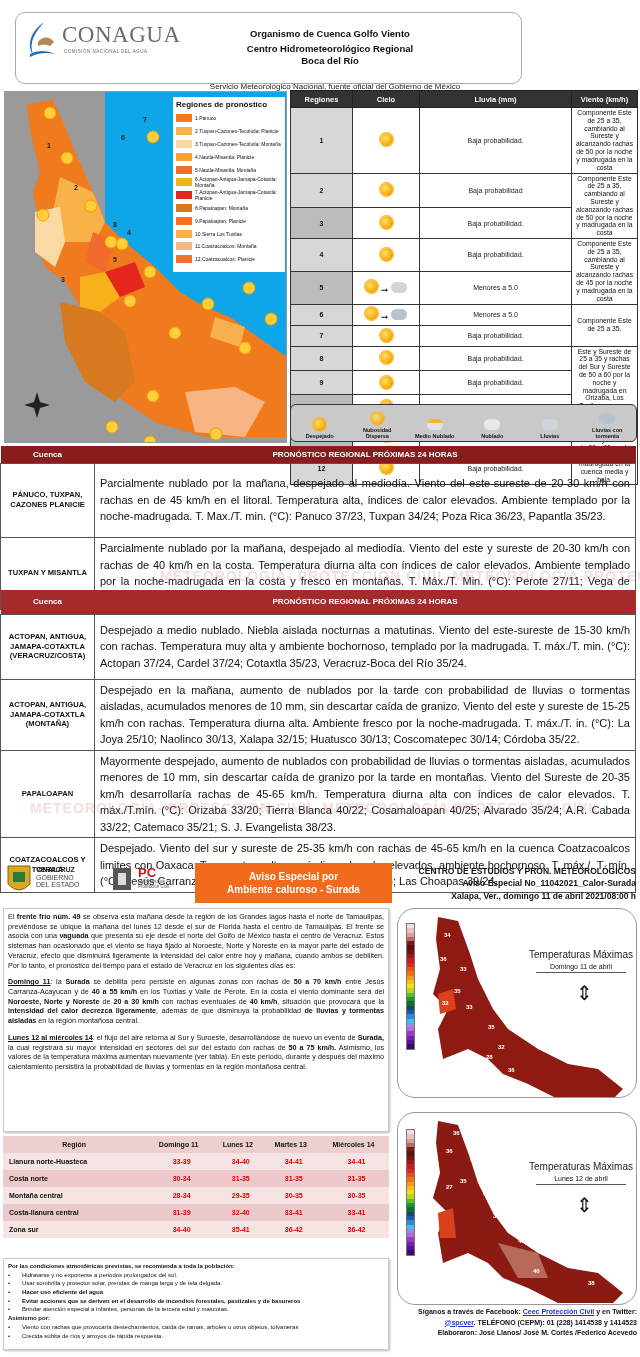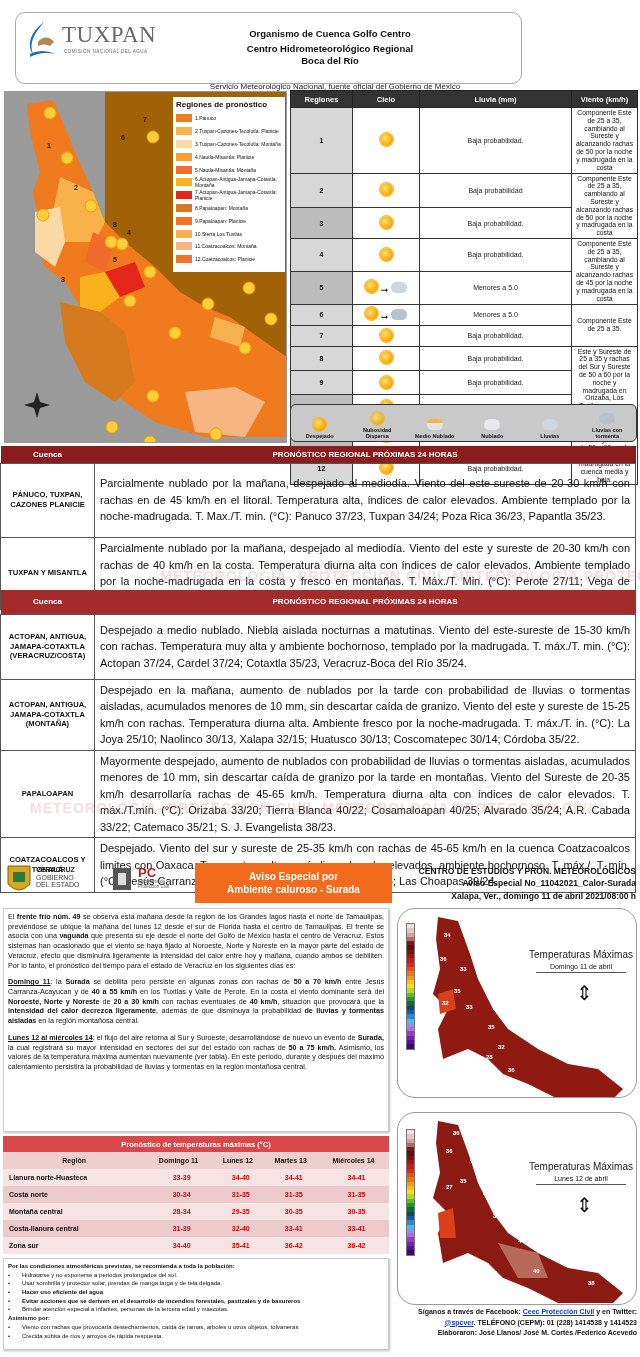--- a/index.html
+++ b/index.html
@@ -7,21 +7,21 @@
 .abs{position:absolute}
 
 #hdr{left:15px;top:12px;width:507px;height:72px;border:1px solid #aaa;border-radius:10px;background:#fff}
 #logo{left:24px;top:16px;width:150px;height:50px}
 #logo .mark{position:absolute;left:0;top:4px;width:34px;height:40px}
 #logo .name{position:absolute;left:38px;top:6px;font-family:"Liberation Serif",serif;font-size:23px;color:#6b6b6b;letter-spacing:0.5px}
 #logo .sub{position:absolute;left:40px;top:33px;font-size:4.5px;color:#666;letter-spacing:0.5px}
 .hline{position:absolute;left:180px;width:300px;text-align:center;font-weight:bold;font-size:9.5px}
 .hsub{position:absolute;left:170px;width:330px;text-align:center;font-size:8px;color:#222}
 
-#map{left:4px;top:91px;width:283px;height:352px;background:#a16207;border:1px solid #999;overflow:hidden}
+#map{left:4px;top:91px;width:283px;height:352px;background:#0ea5e9;border:1px solid #999;overflow:hidden}
 #legend{left:168px;top:5px;width:112px;height:175px;background:#fff;padding:3px}
 #legend .t{font-weight:bold;font-size:8px;margin-bottom:3px}
 .lg{display:flex;align-items:center;height:12.8px;font-size:5px}
 .lg .sw{width:16px;height:8px;margin-right:3px;flex:none}
 
 #rt{left:290px;top:90px;width:348px;border-collapse:collapse;font-size:7px}
 #rt th{background:#333;color:#fff;font-weight:bold;font-size:7.5px;height:17px;border:1px solid #222}
 #rt td{border:1px solid #333;text-align:center;vertical-align:middle;height:21px}
 #rt td.rn{background:#d7d7d7;font-weight:bold;width:62px}
 #rt td.rn.alt{background:#bcbcbc}
@@ -74,24 +74,24 @@
 </head>
 <body>
 
 <div id="hdr" class="abs"></div>
 <div id="logo" class="abs">
   <svg class="mark" viewBox="0 0 34 40">
     <path d="M20 2 C6 12 2 26 10 36 C4 24 10 14 20 2Z" fill="#1b6fb8"></path>
     <path d="M14 22 C18 16 26 16 30 22 L26 26 C22 24 18 24 14 26Z" fill="#b08a55"></path>
     <path d="M6 34 Q17 28 32 34 Q17 31 6 37Z" fill="#1b6fb8"></path>
   </svg>
-  <span class="name">TUXPAN</span>
+  <span class="name">CONAGUA</span>
   <span class="sub">COMISIÓN NACIONAL DEL AGUA</span>
 </div>
-<div class="hline" style="top:28px">Organismo de Cuenca Golfo Centro</div>
+<div class="hline" style="top:28px">Organismo de Cuenca Golfo Viento</div>
 <div class="hline" style="top:43px">Centro Hidrometeorológico Regional</div>
 <div class="hline" style="top:55px">Boca del Río</div>
 <div class="hsub" style="top:82px">Servicio Meteorológico Nacional, fuente oficial del Gobierno de México</div>
 
 <div id="map" class="abs">
   <svg width="283" height="352" style="position:absolute;left:0;top:0">
     <rect x="0" y="0" width="100" height="352" fill="#9a9a9a"></rect>
     <rect x="0" y="270" width="283" height="82" fill="#9a9a9a"></rect>
     <path d="M22 12 L48 8 L58 30 L70 60 L88 100 L100 130 L120 150 L150 175 L175 200 L200 215 L225 225 L260 250 L282 265 L282 345 L200 345 L150 330 L120 310 L95 285 L72 250 L75 215 L60 190 L40 175 L30 150 L32 120 L28 100 L35 80 L30 60 L25 40Z" fill="#f07a1e"></path>
     <path d="M55 85 L88 100 L100 130 L90 150 L60 150 L45 130 L50 110Z" fill="#f9b24a"></path>
@@ -397,23 +397,20 @@
 </div>
 
 <div id="txt" class="abs">
   <p id="p1"><span>El </span><b>frente frío núm. 49</b><span> se observa esta mañana desde la región de los Grandes lagos hasta el norte de Tamaulipas, previéndose se ubique la mañana del lunes 12 desde el sur de Florida hasta el centro de Tamaulipas. El frente se asocia con una </span><b>vaguada</b><span> que presenta su eje desde el norte del Golfo de México hasta el centro de Veracruz. Estos sistemas han ocasionado que el viento se haya fijado al Noroeste, Norte y Noreste en la mayor parte del estado de Veracruz, efecto que disminuirá ligeramente la intensidad del calor entre hoy y mañana, cuando ambos se debiliten. Por lo tanto, el pronóstico del tiempo para el estado de Veracruz en los siguientes días es:</span></p>
   <p id="p2"><b style="text-decoration: underline;">Domingo 11</b><span>: la </span><b>Surada</b><span> se debilita pero persiste en algunas zonas con rachas de </span><b>50 a 70 km/h</b><span> entre Jesús  Carranza-Acayucan y de </span><b>40 a 55 km/h</b><span> en los Tuxtlas y Valle de Perote. En la costa el viento dominante será del </span><b>Noroeste, Norte y Noreste</b><span> de </span><b>20 a 30 km/h</b><span> con rachas eventuales de </span><b>40 km/h</b><span>, situación que provocará que la </span><b>intensidad del calor decrezca ligeramente</b><span>, además de que disminuya la probabilidad </span><b>de lluvias y tormentas aisladas</b><span> en la región montañosa central.</span></p>
   <p id="p3"><b style="text-decoration: underline;">Lunes 12 al miércoles 14</b><span>:  el flujo del aire retorna al Sur y Suroeste, desarrollándose de nuevo un evento de </span><b>Surada,</b><span> la cual registrará su mayor intensidad en sectores del sur del estado con rachas de </span><b>50 a 75 km/h.</b><span> Asimismo, los valores de la temperatura máxima aumentan nuevamente (ver tabla). En este periodo, durante y después del máximo calentamiento persistirá la probabilidad de lluvias y tormentas en la región montañosa central.</span></p>
 </div>
 
 <table id="tt" class="abs">
   <tbody>
-      <tr>
-        <th class="cap" colspan="5">Pronóstico de temperaturas máximas (°C)</th>
-      </tr>
   <tr>
     <th>Región</th>
     <th>Domingo 11</th>
     <th>Lunes 12</th>
     <th>Martes 13</th>
     <th>Miércoles 14</th>
   </tr>
   </tbody>
     <tbody id="tt-body">
       <tr>

